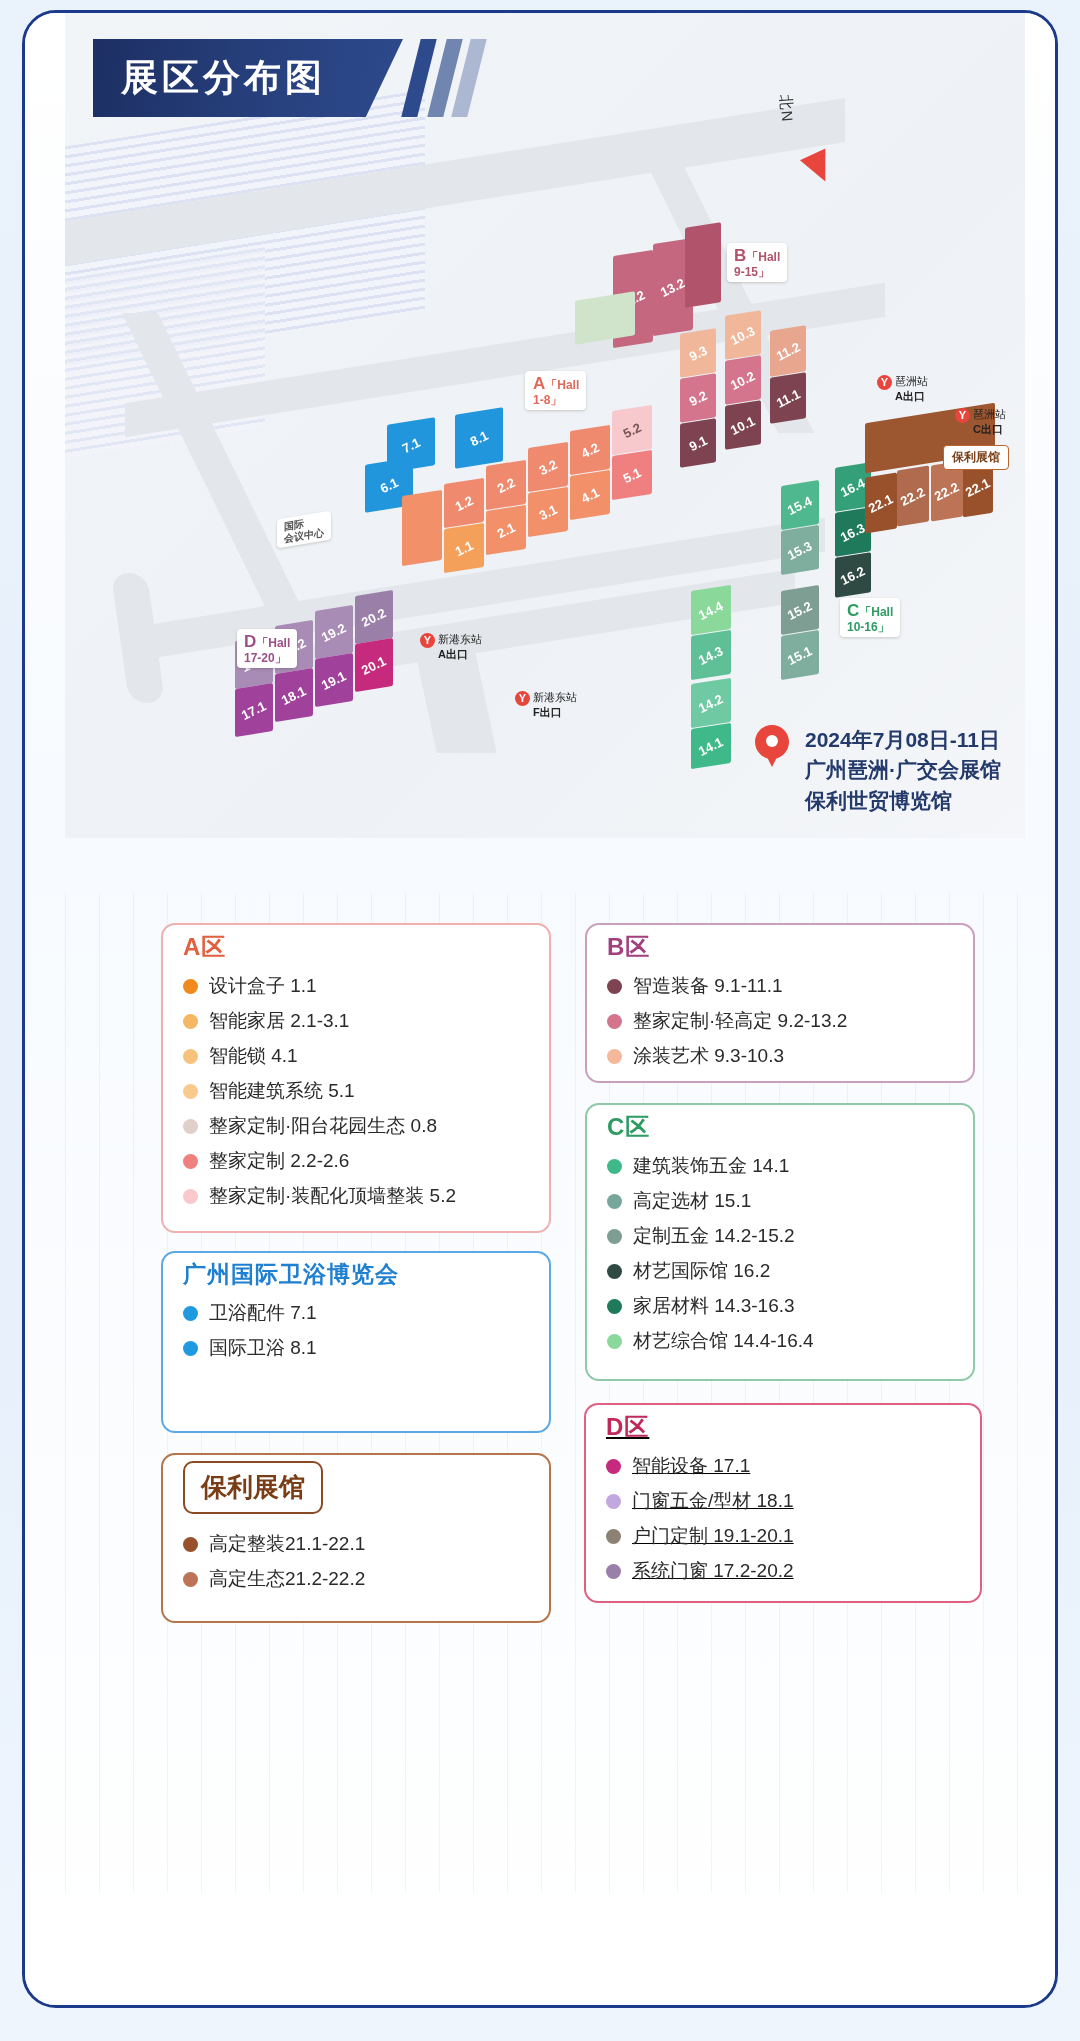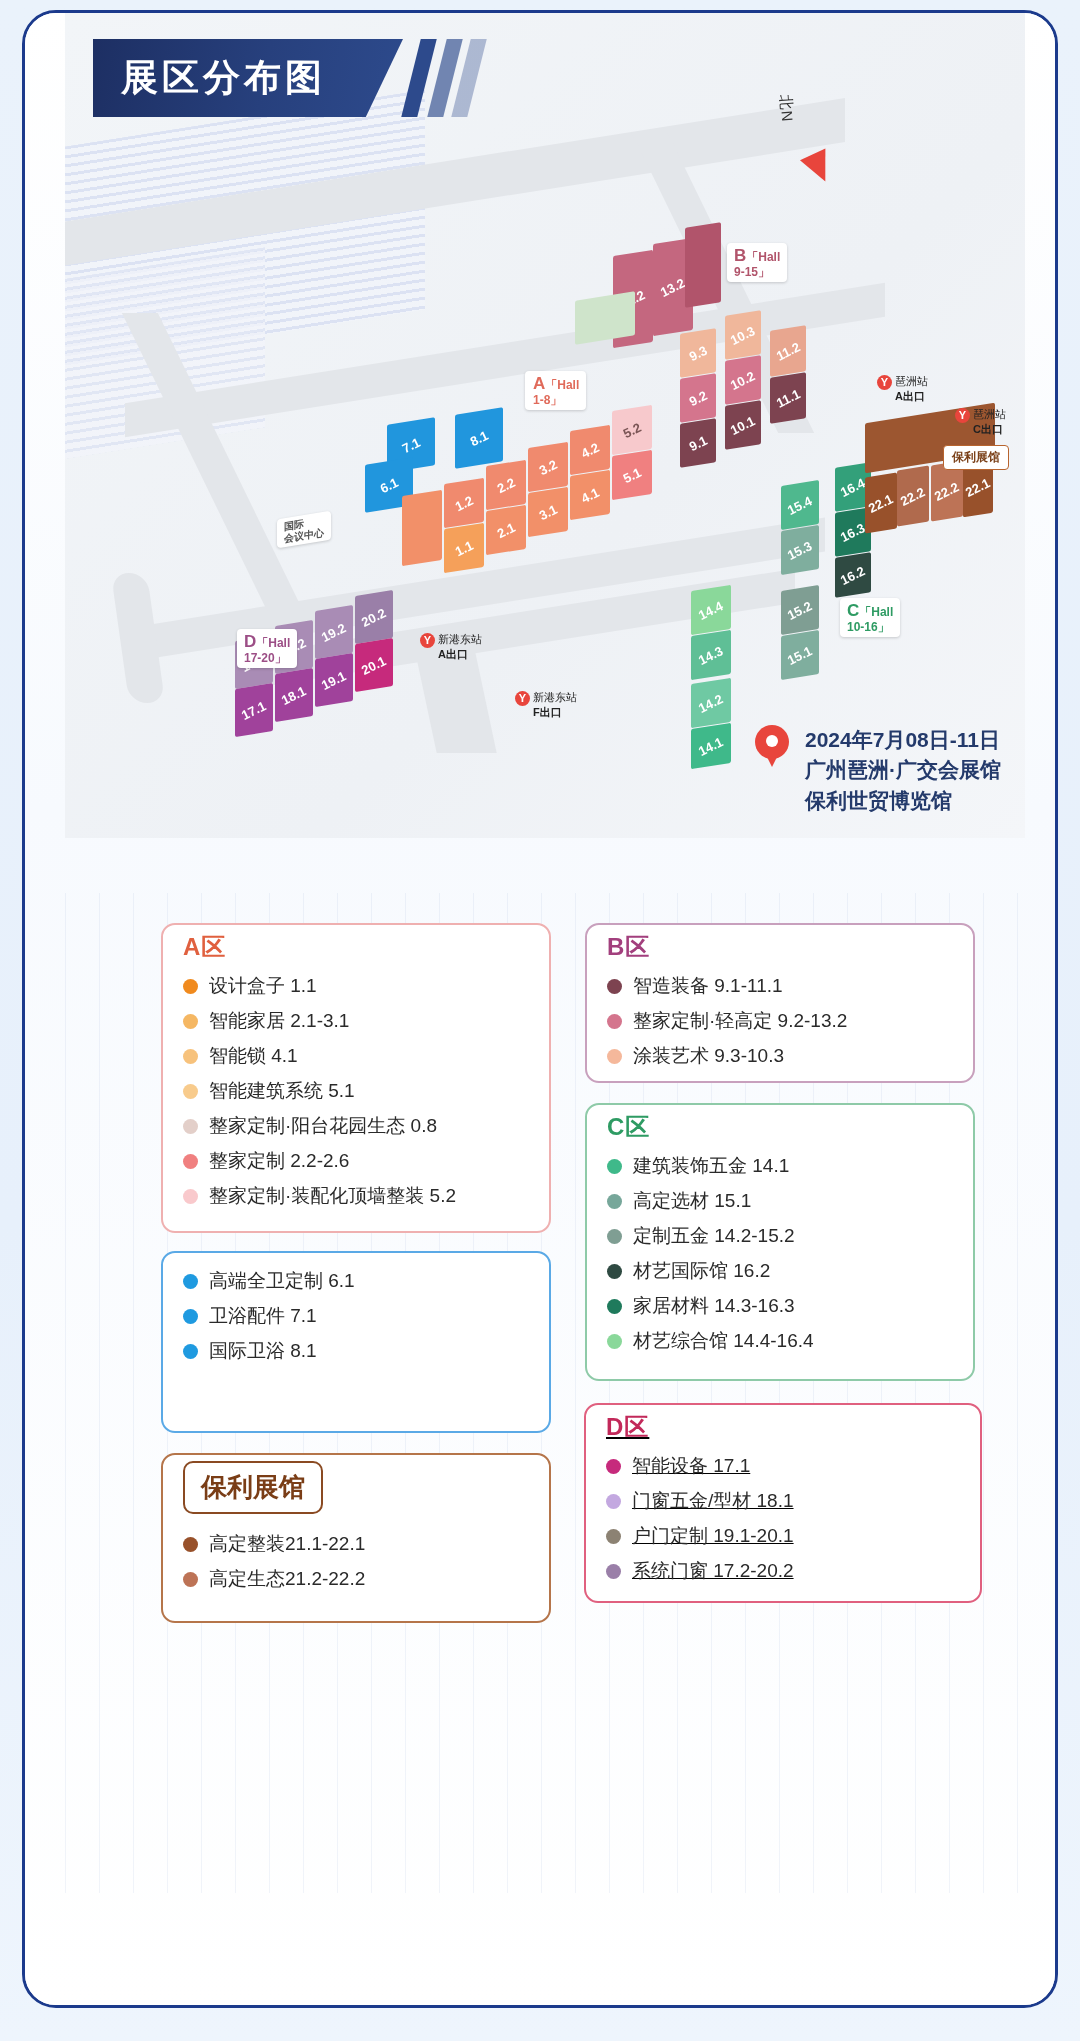--- a/index.html
+++ b/index.html
@@ -389,24 +389,21 @@
               <span class="bullet" style="background:#f08080"></span>
               <span>整家定制 2.2-2.6</span>
             </div>
           <div class="item">
               <span class="bullet" style="background:#f9c9cc"></span>
               <span>整家定制·装配化顶墙整装 5.2</span>
             </div>
         </div>
 
         <div class="card" style="left:96px;top:358px;width:390px;height:182px;border-color:#5aa9e6;">
-          <div class="item">
-              <span class="bullet" style="background:#1f9ae0"></span>
-              <span>高端全卫定制 6.1</span>
-            </div>
+          <h3 style="color:#1f7fd0;font-size:23px;">广州国际卫浴博览会</h3>
           <div class="item">
               <span class="bullet" style="background:#1f9ae0"></span>
               <span>卫浴配件 7.1</span>
             </div>
           <div class="item">
               <span class="bullet" style="background:#1f9ae0"></span>
               <span>国际卫浴 8.1</span>
             </div>
         </div>
 

